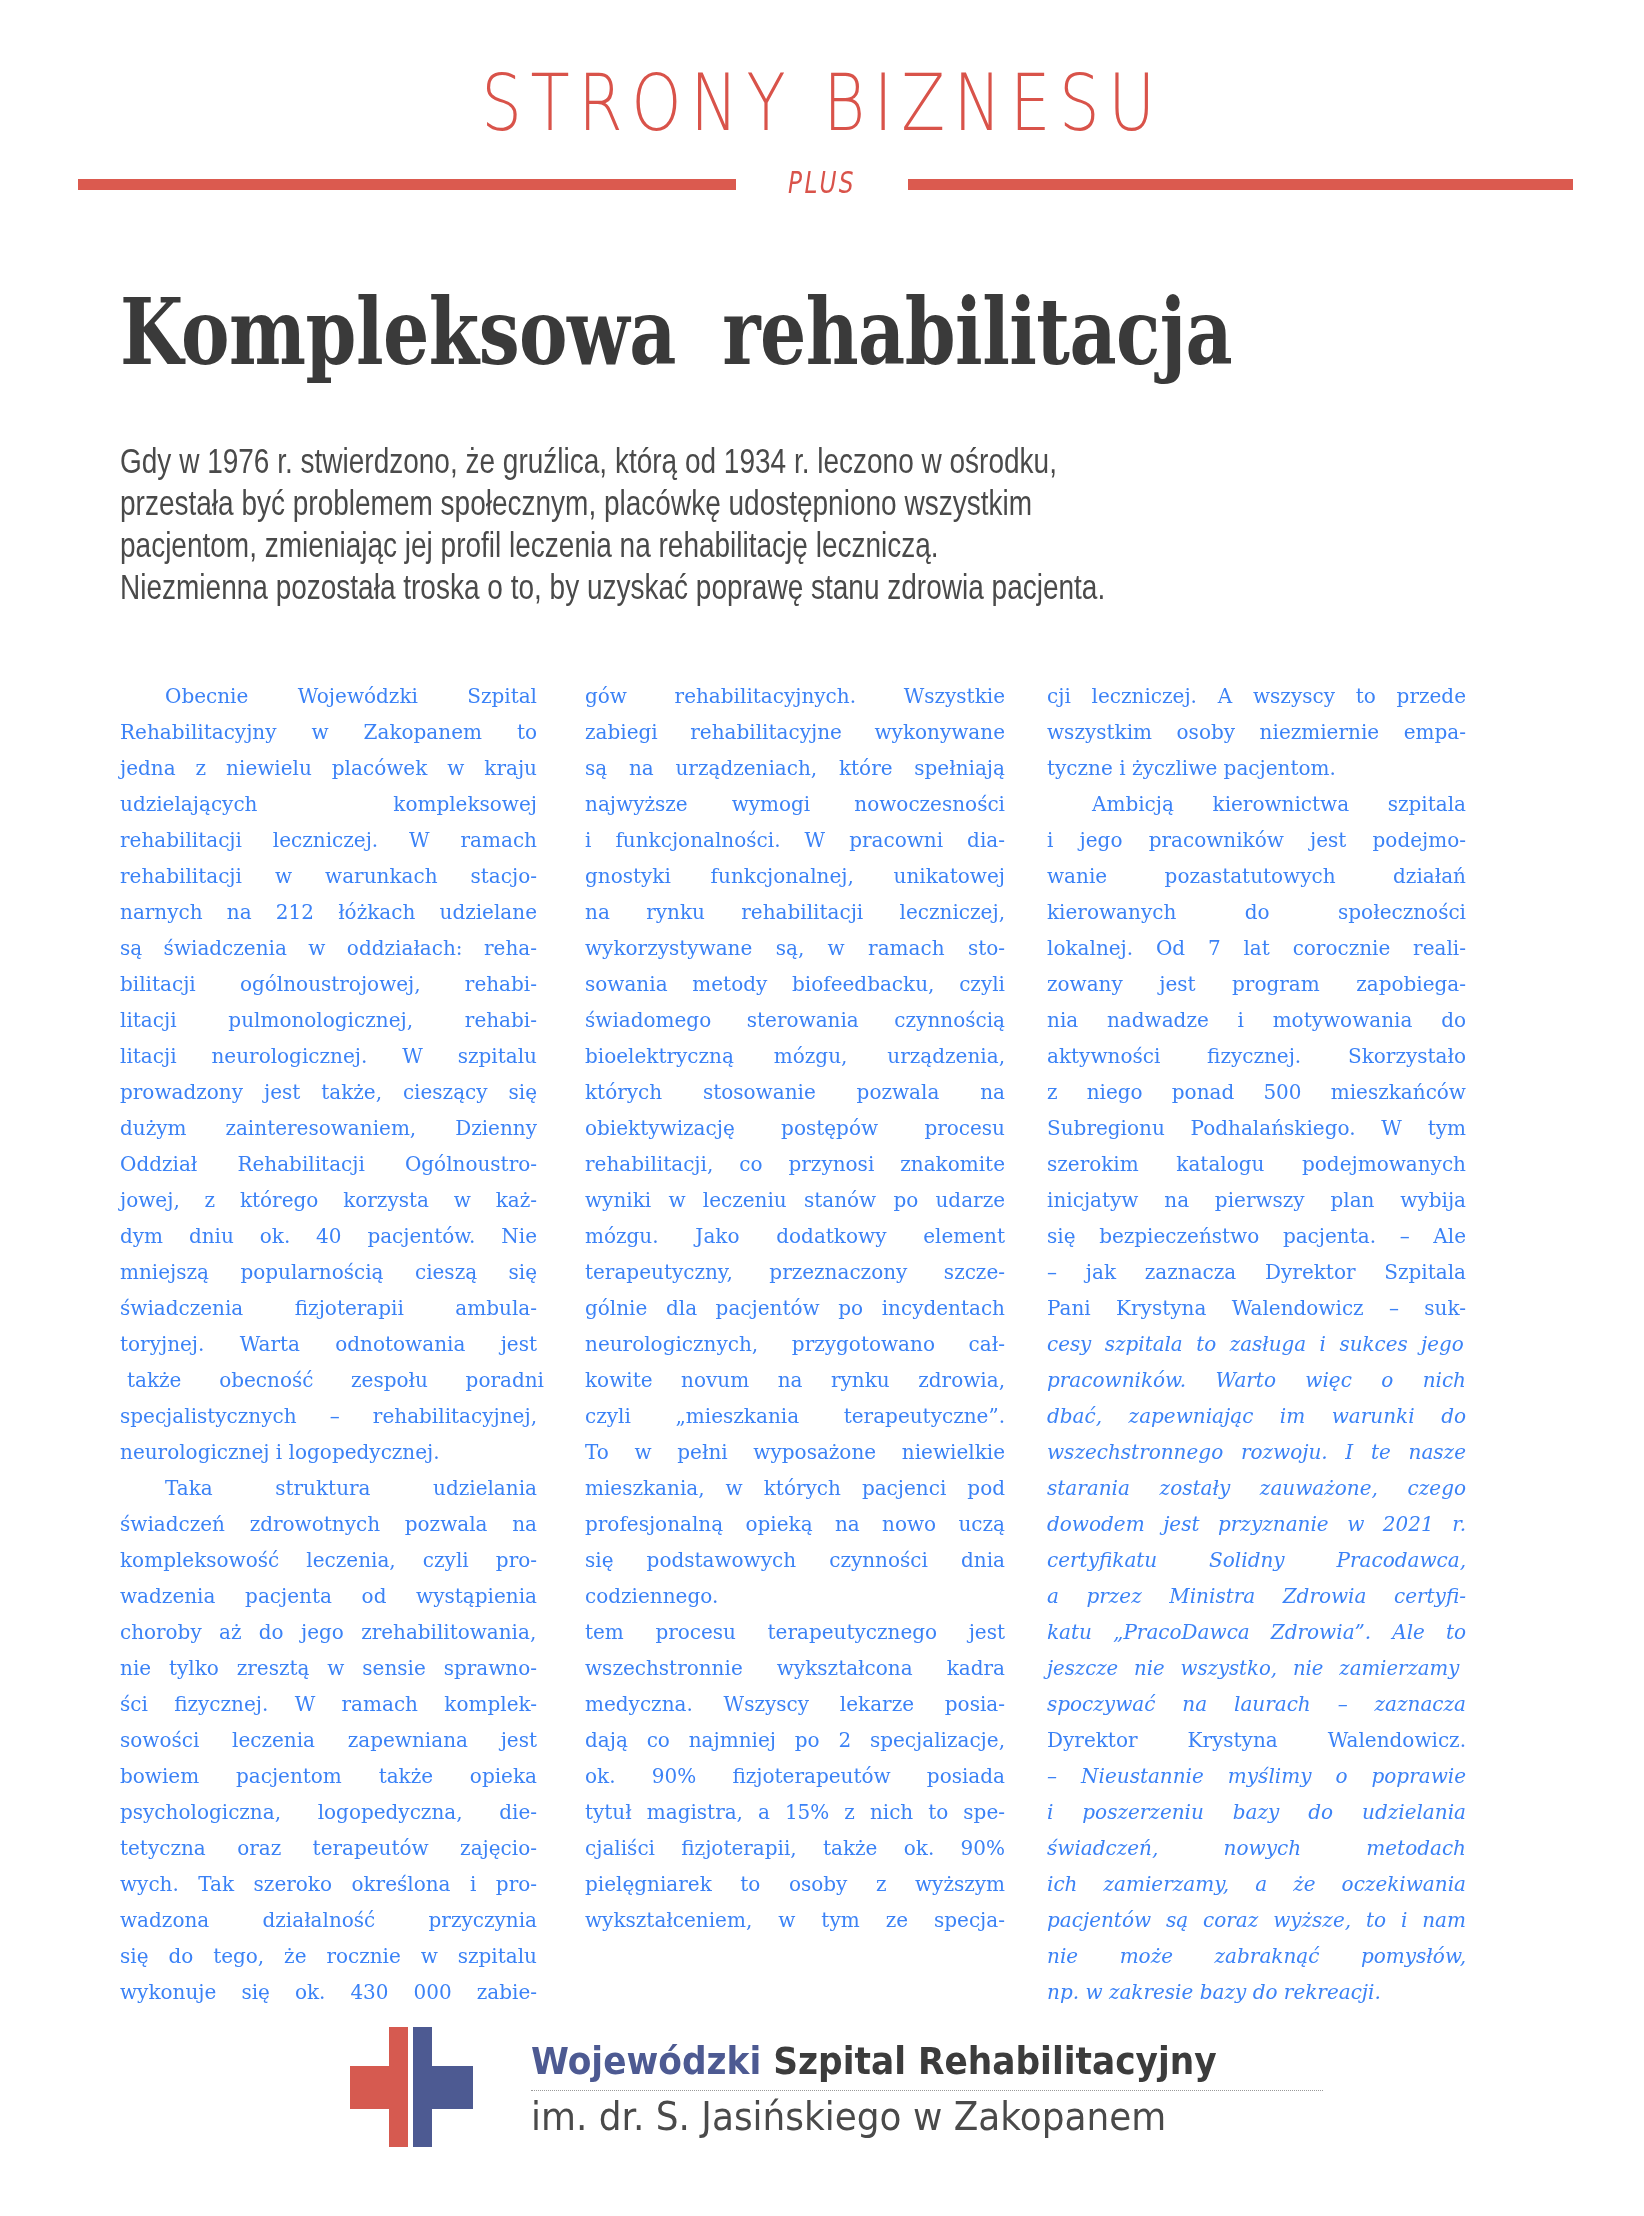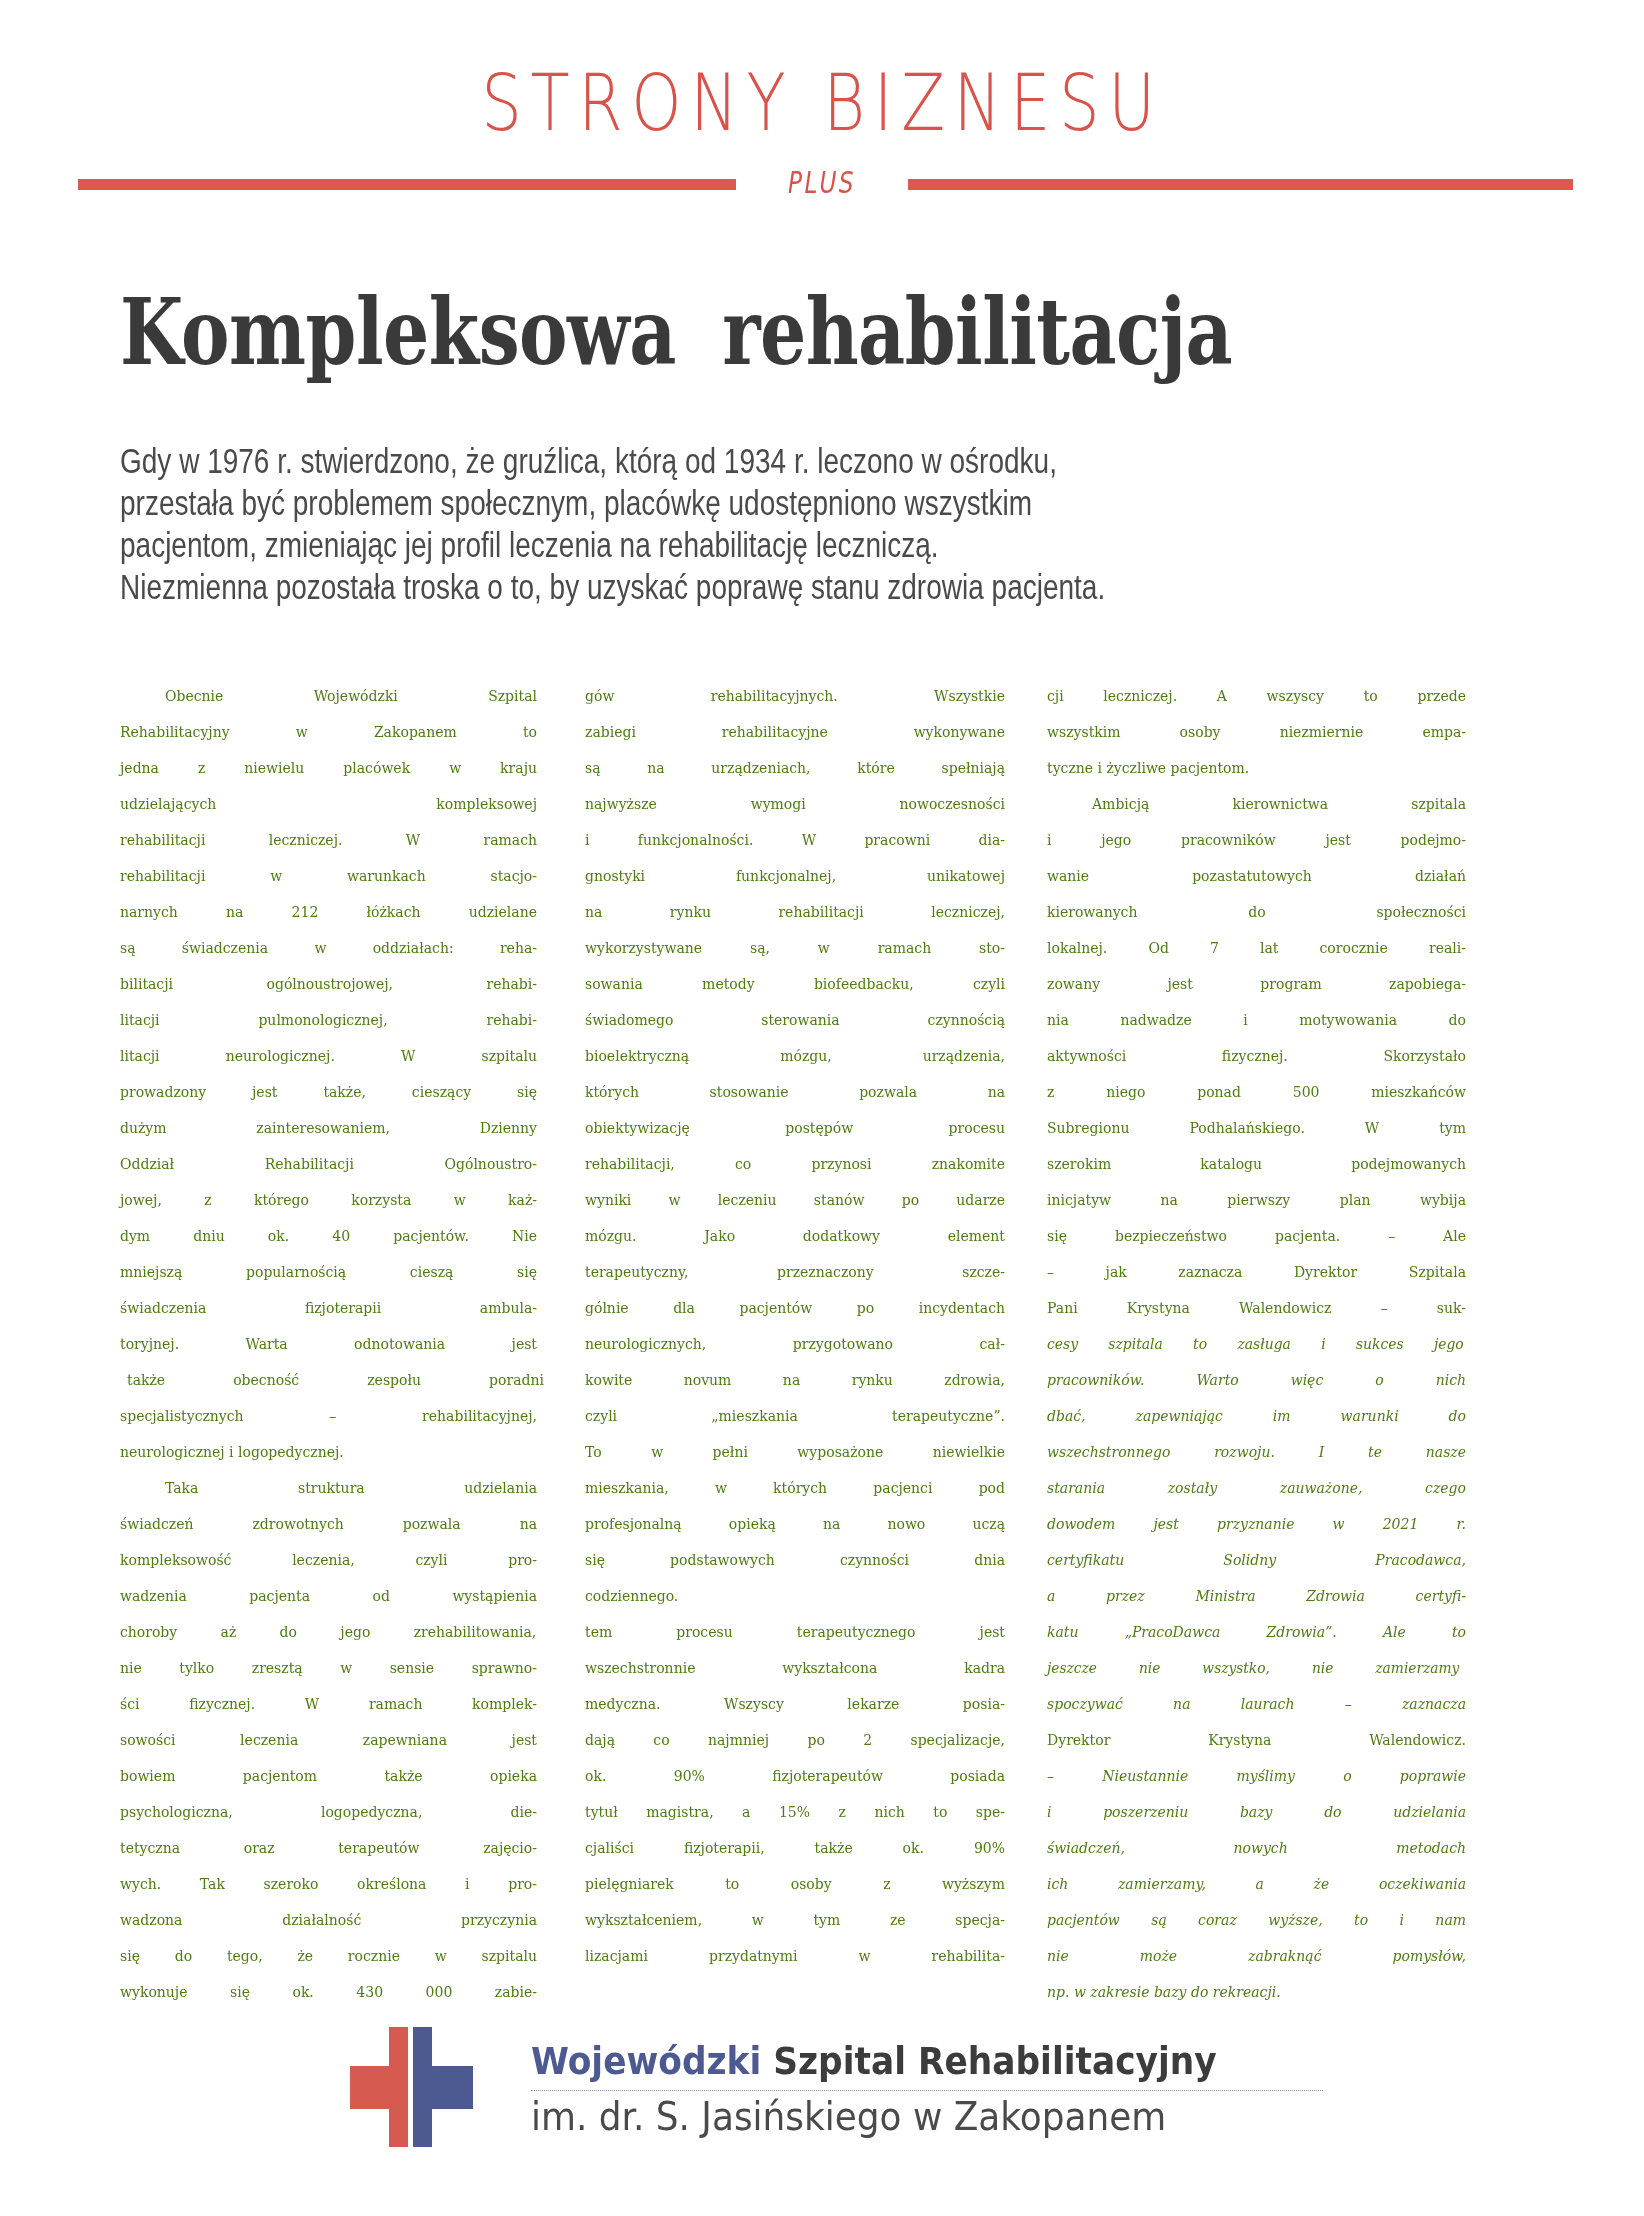--- a/index.html
+++ b/index.html
@@ -32,22 +32,22 @@
     .lede {
       position: absolute; left: 120px; top: 440px; width: 1645px;
       font-family: "Liberation Sans", sans-serif; font-size: 35px;
       color: #4a4a4a; line-height: 42px;
       transform: scaleX(0.80); transform-origin: left top;
     }
     .lede .ln { white-space: nowrap; display: block; }
 
     .col {
       position: absolute; top: 678px;
-      font-family: "DejaVu Serif", serif; font-size: 14px; line-height: 36px;
-      color: #4d7c0f;
+      font-family: "DejaVu Serif", serif; font-size: 20px; line-height: 36px;
+      color: #3b82f6;
     }
     .col .ln-wrap { width: 100%; white-space: nowrap; overflow: visible; display: block; height: 36px; }
     .col .ln {
       display: block; text-align: justify; text-align-last: justify; white-space: normal;
       transform-origin: left top;
     }
     .col .ln.last { text-align-last: left; }
     .col .ln.indent { padding-left: 45px; }
     .col .ln.it { font-style: italic; }
     .col1 { left: 120px; width: 417px; }
@@ -303,23 +303,20 @@
       <span class="ln" style="white-space: normal; display: block; width: 420px;">tytuł magistra, a 15% z nich to spe-</span>
     </div>
     <div class="ln-wrap">
       <span class="ln" style="white-space: normal; display: block; width: 420px;">cjaliści fizjoterapii, także ok. 90%</span>
     </div>
     <div class="ln-wrap">
       <span class="ln" style="white-space: normal; display: block; width: 420px;">pielęgniarek to osoby z wyższym</span>
     </div>
     <div class="ln-wrap">
       <span class="ln" style="white-space: normal; display: block; width: 420px;">wykształceniem, w tym ze specja-</span>
-    </div>
-    <div class="ln-wrap">
-      <span class="ln" style="white-space: normal; display: block; width: 420px;">lizacjami przydatnymi w rehabilita-</span>
     </div>
   </div>
 <div class="col col3">
     <div class="ln-wrap">
       <span class="ln" style="white-space: normal; display: block; width: 419px;">cji leczniczej. A wszyscy to przede</span>
     </div>
     <div class="ln-wrap">
       <span class="ln" style="white-space: normal; display: block; width: 419px;">wszystkim osoby niezmiernie empa-</span>
     </div>
     <div class="ln-wrap"><span class="ln last" style="white-space: nowrap; display: inline-block;">tyczne i życzliwe pacjentom.</span></div>

